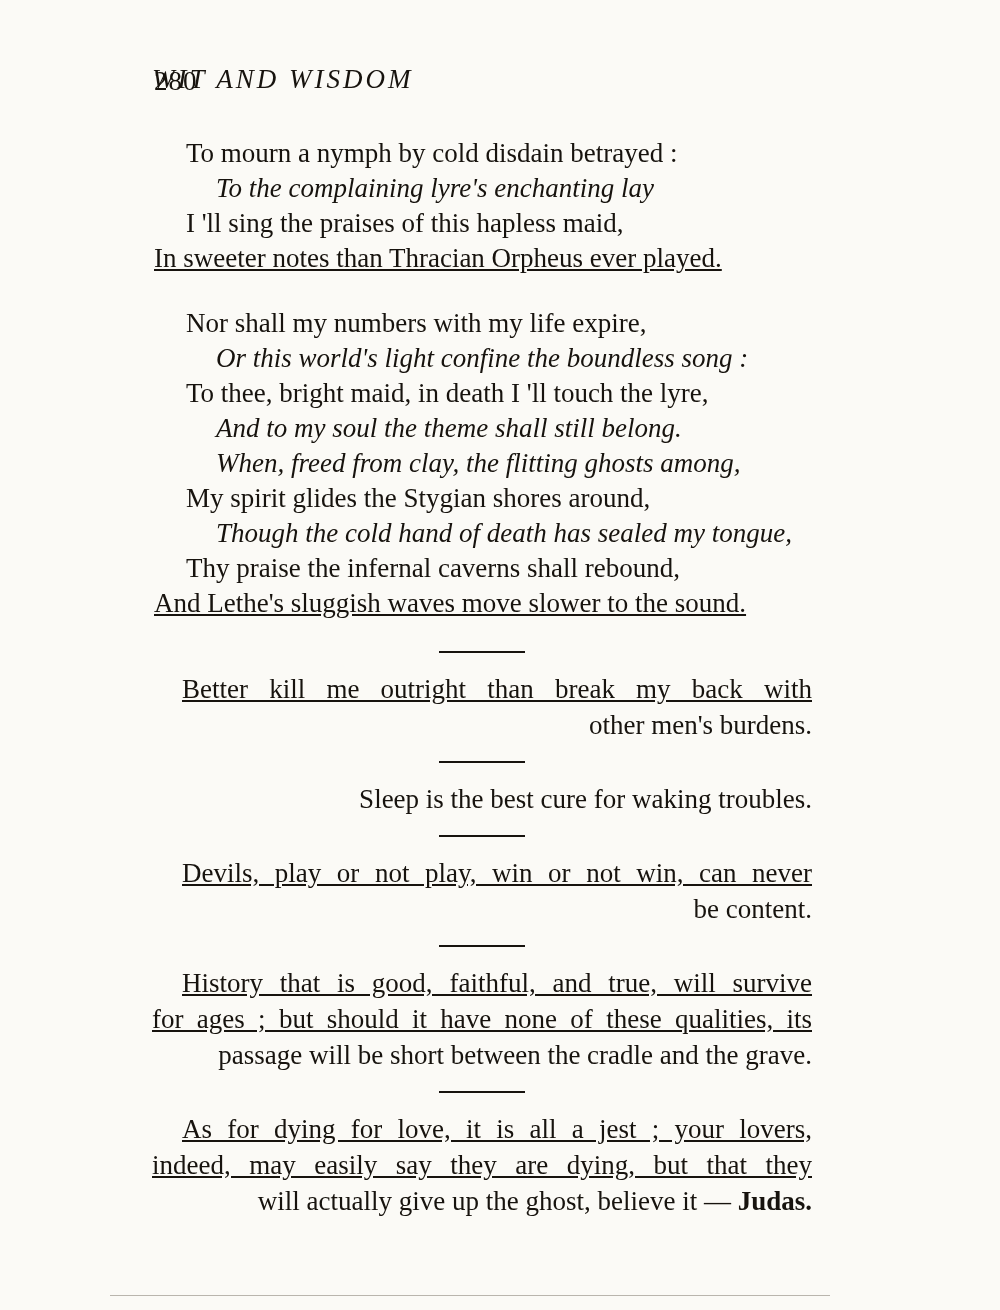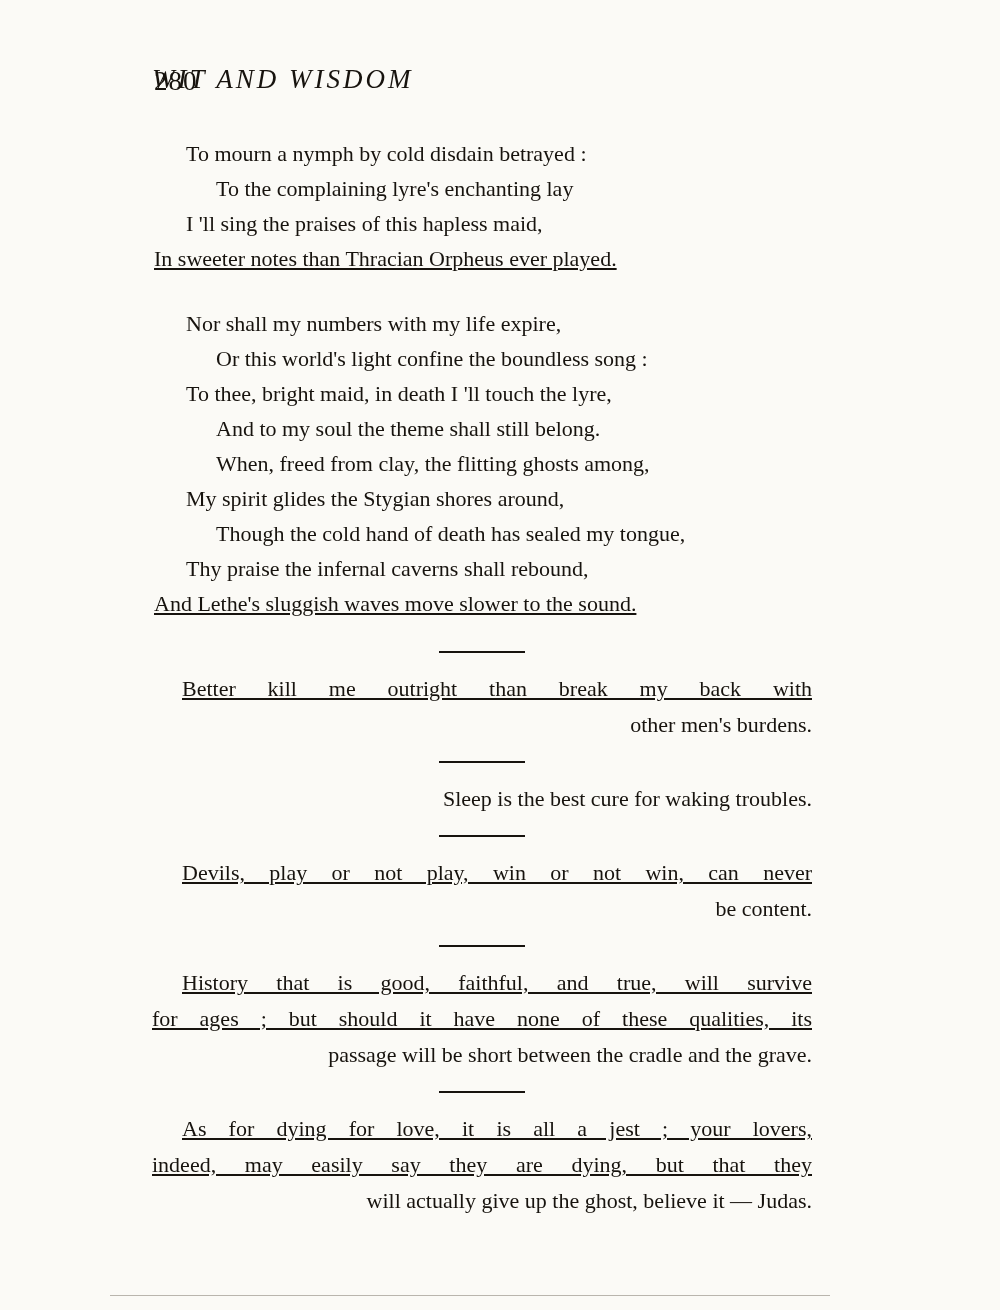--- a/index.html
+++ b/index.html
@@ -32,42 +32,42 @@
   }
   .running-title{
     display:block;
     text-align:left;
     font-style:italic;
     font-size:27px;
     letter-spacing:3px;
     padding-top:4px;
   }
   .content{
-    font-size:22px;
+    font-size:27px;
     margin-top:27px;
   }
   .stanza{margin:0 0 30px 0;}
   .stanza-line{
     line-height:35px;
     white-space:nowrap;
   }
   .indent-0{padding-left:2px;text-decoration:underline;}
   .indent-1{padding-left:34px;}
-  .indent-2{padding-left:64px;}
+  .indent-2{padding-left:64px;font-style:italic;}
   .rule{
     width:86px;
     border:0;
     border-top:2px solid var(--ink);
     margin:18px auto;
   }
   .paragraph{margin:0;}
   .para-line{line-height:36px;text-align:right;}
   .para-line.first{padding-left:30px;}
   .para-line.stretch{text-align:justify;text-align-last:justify;text-decoration:underline;}
-  .attribution{font-weight:normal;}
+  .attribution{font-weight:bold;}
   .scan-artifact-line{
     position:absolute;
     left:110px;bottom:14px;
     width:720px;height:1px;
     background:#b9b5ad;
   }
 </style>
 </head>
 <body>
 

